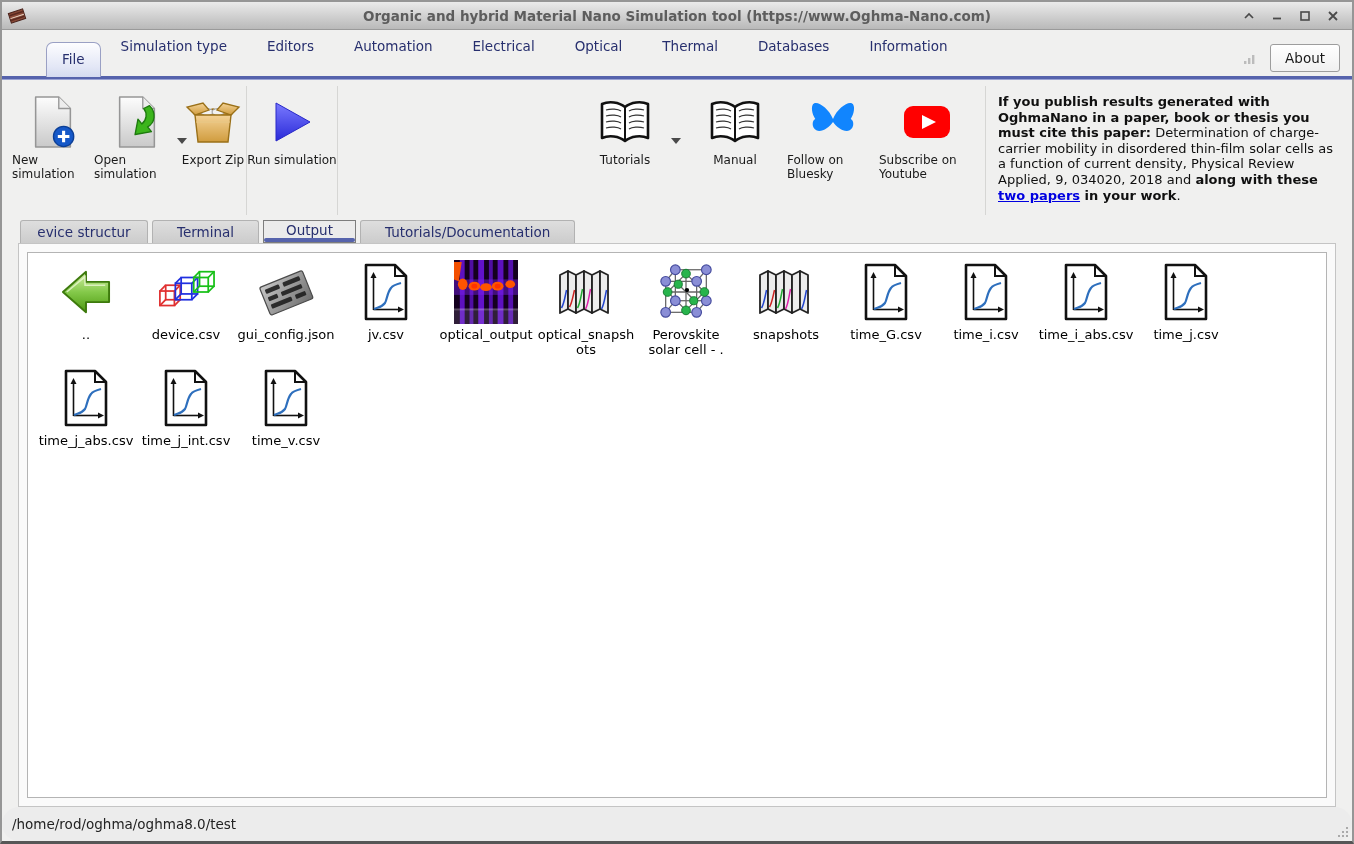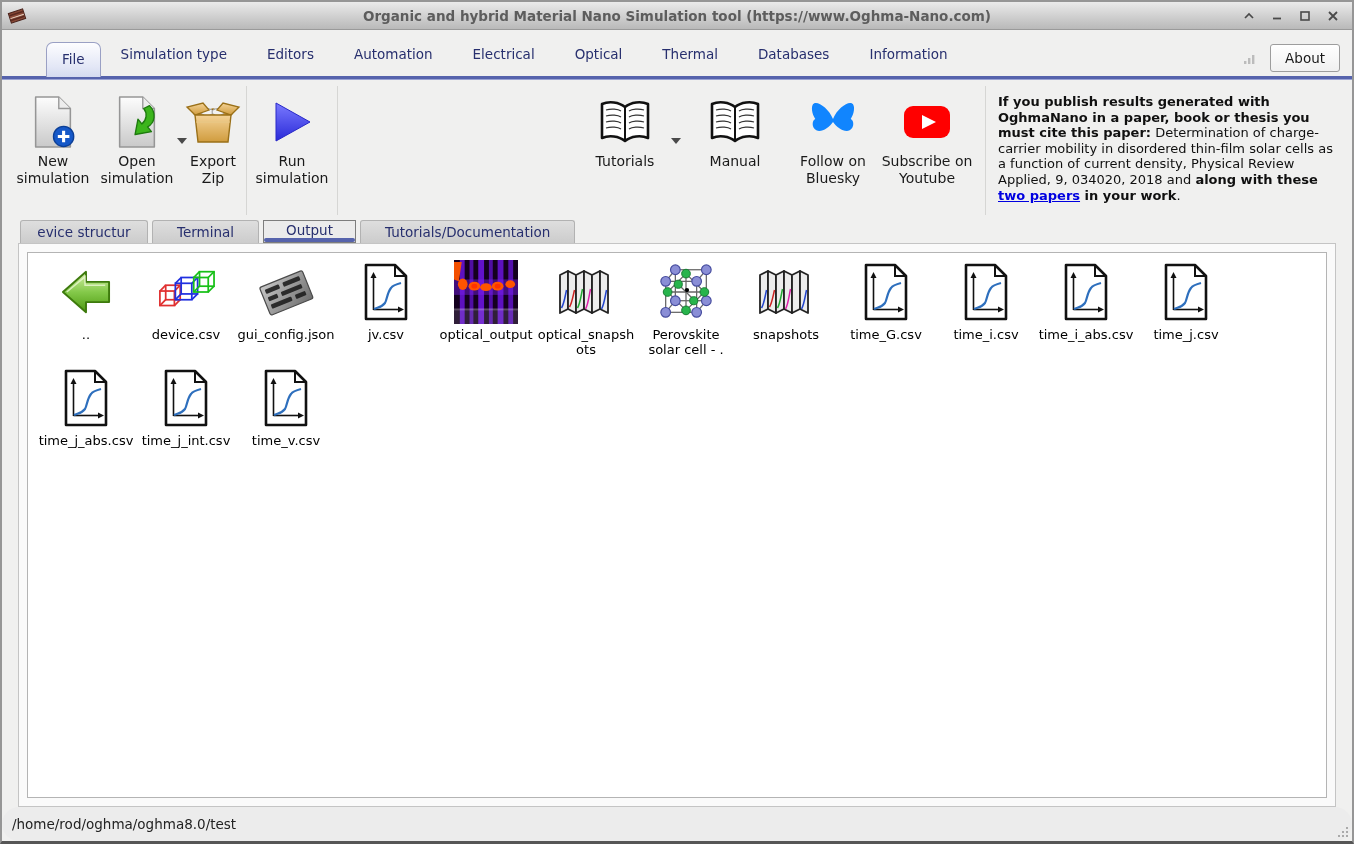--- a/index.html
+++ b/index.html
@@ -19,38 +19,38 @@
     position:absolute; left:0; right:0; text-align:center; font-size:13.5px; font-weight:bold; color:#5d5d5d; pointer-events:none;
   }
   .win-controls{ margin-left:auto; display:flex; gap:6px; padding-right:8px; z-index:2;}
   .wc{ width:22px; height:18px; display:flex; align-items:center; justify-content:center; cursor:default; }
   .wc svg{ display:block; }
   
   .menubar{ height:52px; flex:0 0 52px; position:relative; }
   .menu-underline{ position:absolute; left:0; right:0; bottom:2px; height:4px; background:#5663ac; border-bottom:1px solid #9aa3d4;}
   .menu-items{ position:absolute; left:44px; bottom:6px; display:flex; align-items:flex-end; }
   .menu-item{
-    font-size:13.5px; color:#272f6e; padding:8px 20px 14px 20px; cursor:default; white-space:nowrap;
+    font-size:13.5px; color:#272f6e; padding:8px 20px 22px 20px; cursor:default; white-space:nowrap;
   }
   .menu-item.active{
     background:linear-gradient(#fdfdff,#e3e7f6 70%,#d4daf0);
     border:1px solid #9aa0c4; border-bottom:none; border-radius:7px 7px 0 0;
     padding:8px 15px 10px 15px; position:relative; top:1px;
   }
   .menu-right{ position:absolute; right:12px; top:14px; display:flex; align-items:center; gap:14px; }
   .corner-grip{ width:12px; height:12px; opacity:.8; }
   .about-btn{
     font-size:13.5px; color:#1a1a1a; background:linear-gradient(#ffffff,#f0f0f0);
     border:1px solid #9d9d9d; border-radius:3px; padding:5px 14px; cursor:default;
   }
   
   .ribbon{ height:137px; flex:0 0 137px; display:flex; align-items:stretch; padding:0 0 0 10px; }
   .tbtn{ display:flex; flex-direction:column; align-items:center; padding-top:14px; position:relative; cursor:default; }
   .tbtn .ticon{ height:52px; display:flex; align-items:center; justify-content:center; }
-  .tbtn .tlabel{ margin-top:5px; font-size:14px; line-height:1.18; color:#1a1a1a; text-align:center; white-space:pre-line; }
+  .tbtn .tlabel{ margin-top:5px; font-size:12px; line-height:1.18; color:#1a1a1a; white-space:pre-line; }
   .w-new{width:82px;} .w-open{width:86px;} .w-exp{width:66px;} .w-run{width:90px;}
   .w-tut{width:96px;} .w-man{width:76px;} .w-bsky{width:92px;} .w-yt{width:96px;}
   .vsep{ width:1px; background:#d6d6d4; margin:4px 0; }
   .drop-arrow{
     width:0; height:0; border-left:5px solid transparent; border-right:5px solid transparent;
     border-top:6px solid #4a4a4a; position:absolute; cursor:default;
   }
   .ribbon-spacer{ flex:1; }
   .citation{
     width:366px; flex:0 0 366px; padding:12px 14px 0 12px; font-size:13px; line-height:1.2; color:#101010;

